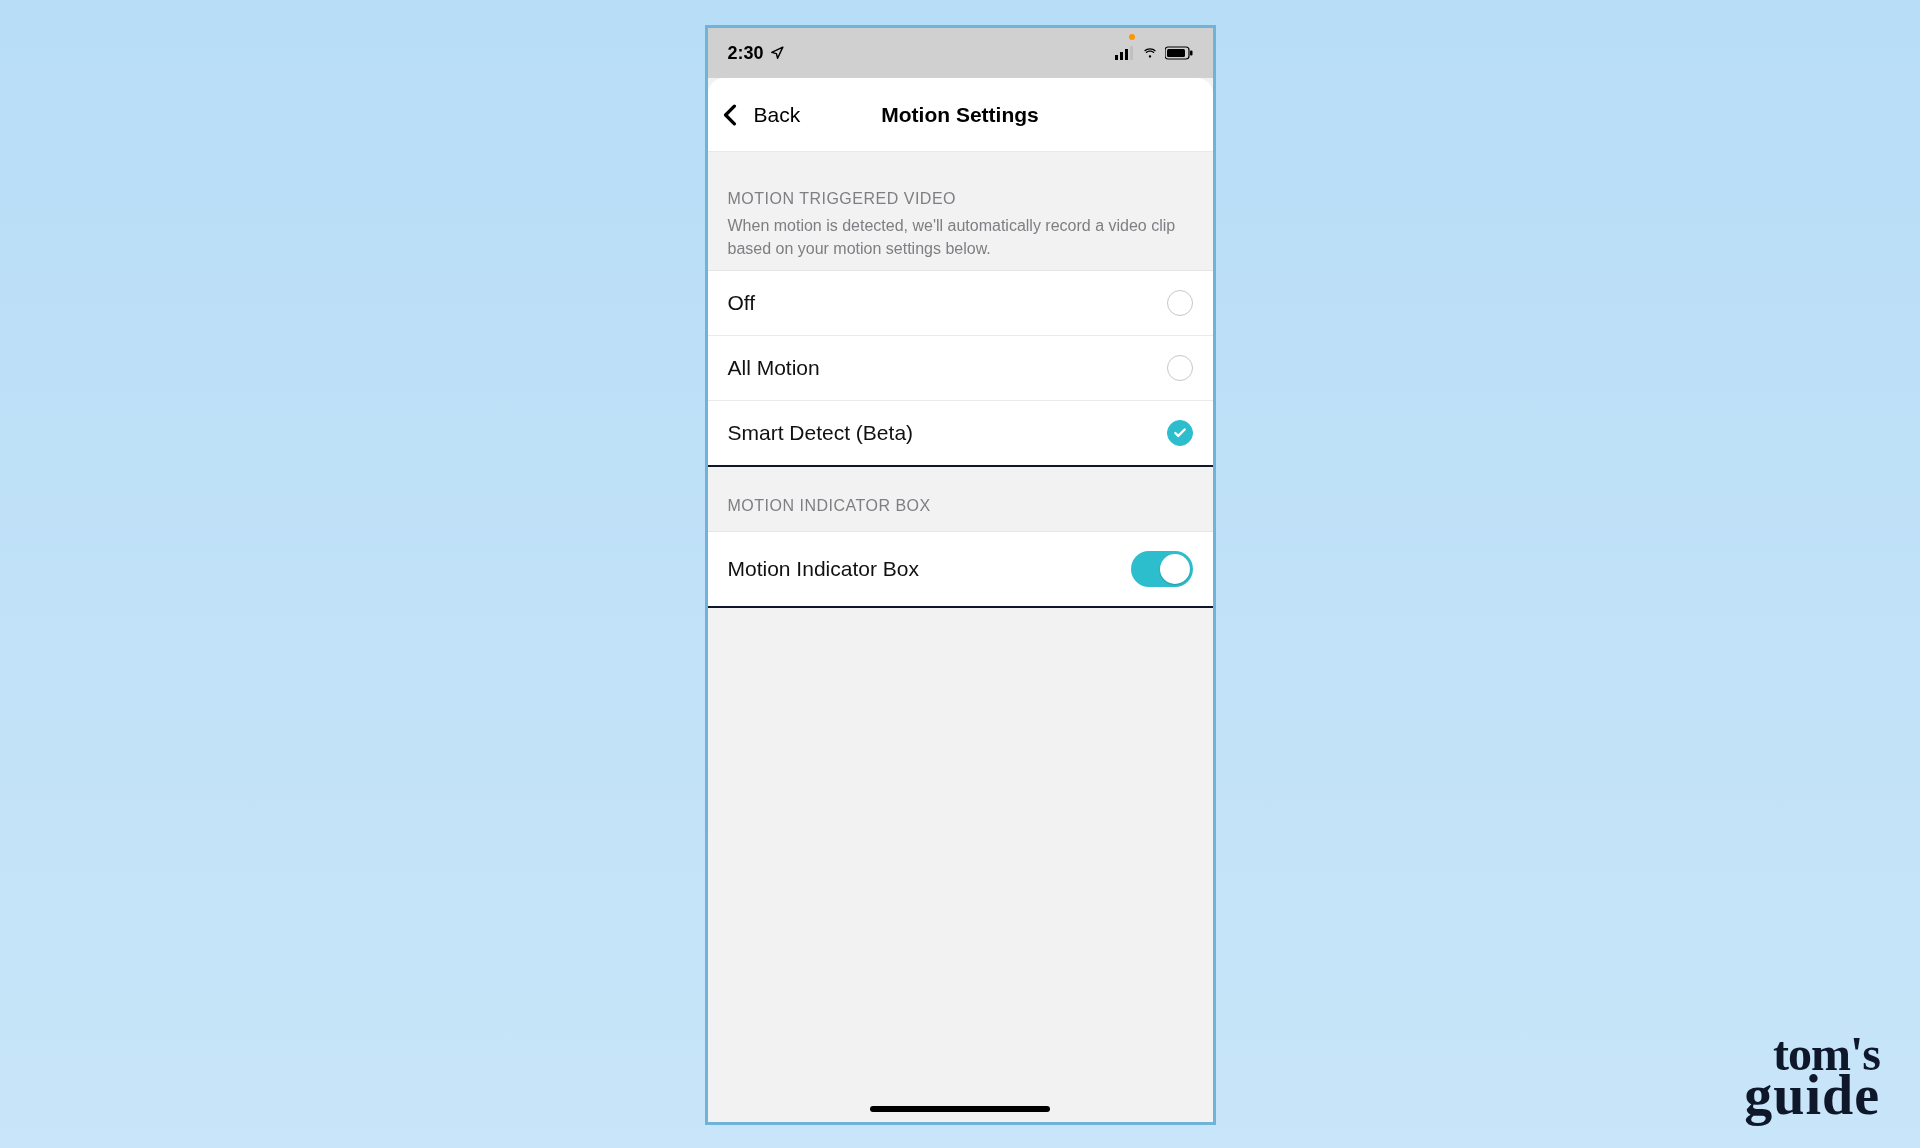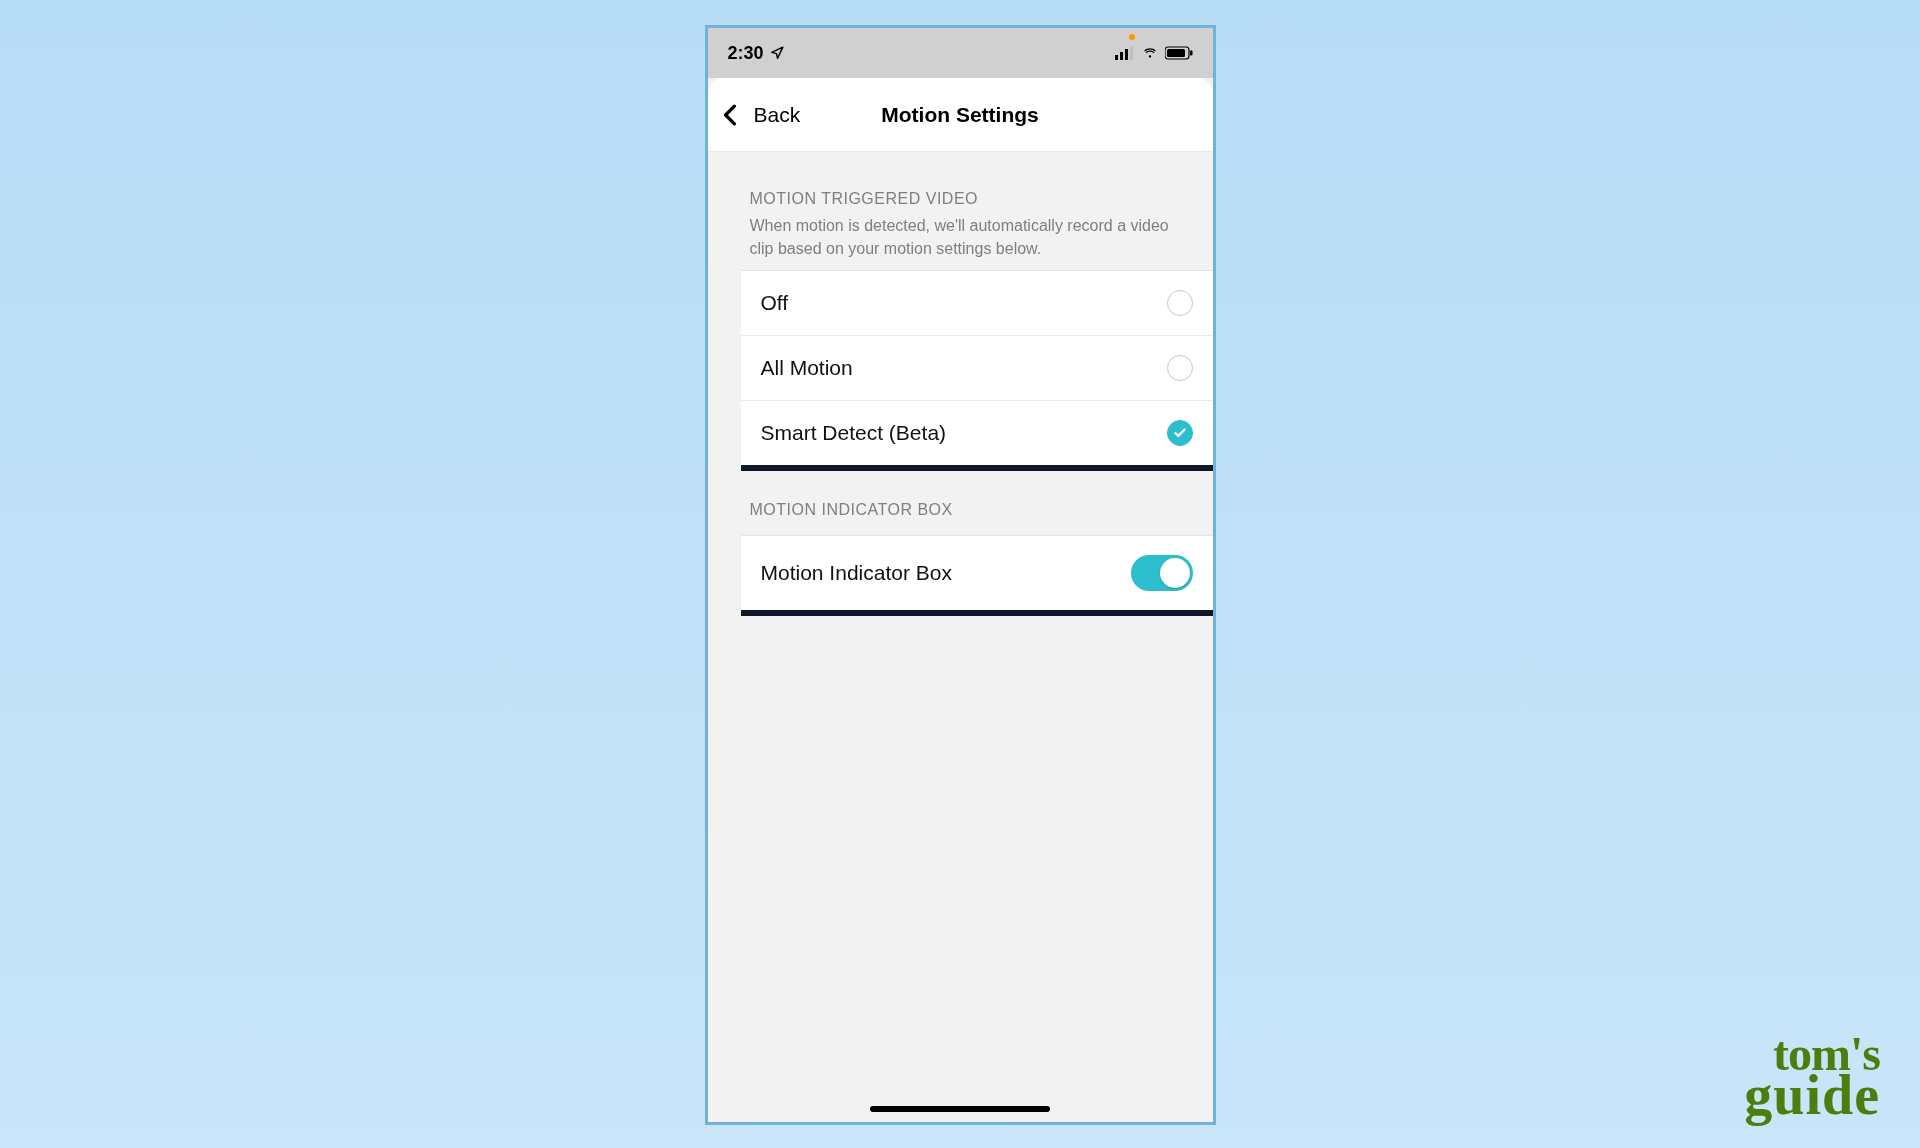--- a/index.html
+++ b/index.html
@@ -64,41 +64,40 @@
     cursor: pointer;
   }
   .nav-title {
     position: absolute;
     left: 50%;
     transform: translateX(-50%);
     font-size: 21px;
     font-weight: 700;
     color: #000;
   }
-  .content { background: #f2f2f2; padding-left: 22px; }
+  .content { background: #f2f2f2; }
   .section-header {
     padding: 38px 20px 10px 20px;
   }
   .section-header.short { padding-top: 30px; }
   .section-title {
     font-size: 16px;
     color: #7e7e83;
     letter-spacing: 0.5px;
     margin-bottom: 6px;
   }
   .section-desc {
     font-size: 16px;
     color: #7e7e83;
     line-height: 1.45;
   }
   .list {
     background: #fff;
     border-top: 1px solid #e5e5e5;
-    border-bottom: 6px solid #0f172a;
-    margin-left: 11px;
+    border-bottom: 2px solid #0f172a;
   }
   .row {
     display: flex;
     align-items: center;
     justify-content: space-between;
     padding: 19px 20px;
     border-bottom: 1px solid #eaeaea;
     font-size: 21px;
     color: #111;
     cursor: pointer;
@@ -149,21 +148,21 @@
     height: 6px;
     background: #000;
     border-radius: 3px;
   }
   .watermark {
     position: absolute;
     right: 40px;
     bottom: 30px;
     font-family: Georgia, "Times New Roman", serif;
     font-weight: 700;
-    color: #4d7c0f;
+    color: #0f172a;
     line-height: 0.8;
     text-align: right;
   }
   .watermark .line1 { font-size: 48px; letter-spacing: -1px; }
   .watermark .line2 { font-size: 56px; letter-spacing: 1px; }
 </style>
 </head>
 <body>
 
 <div class="phone">

